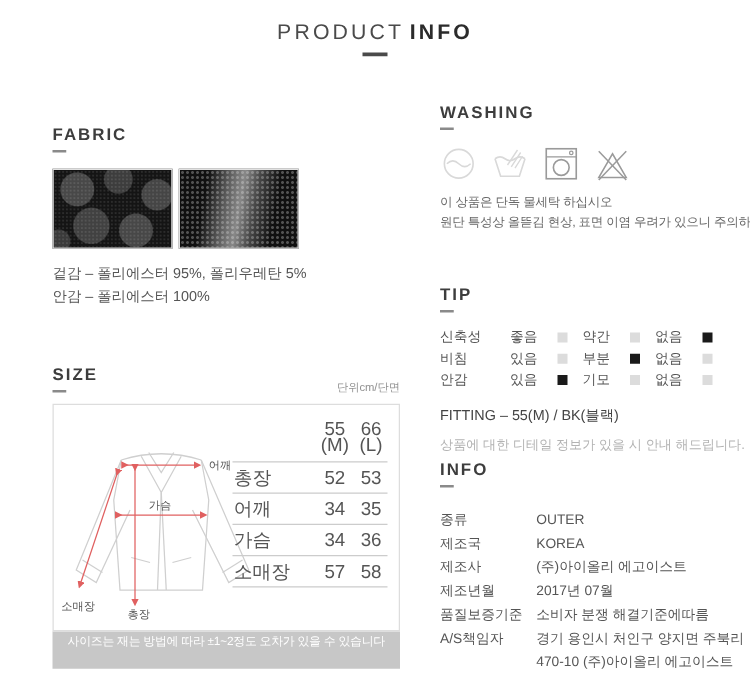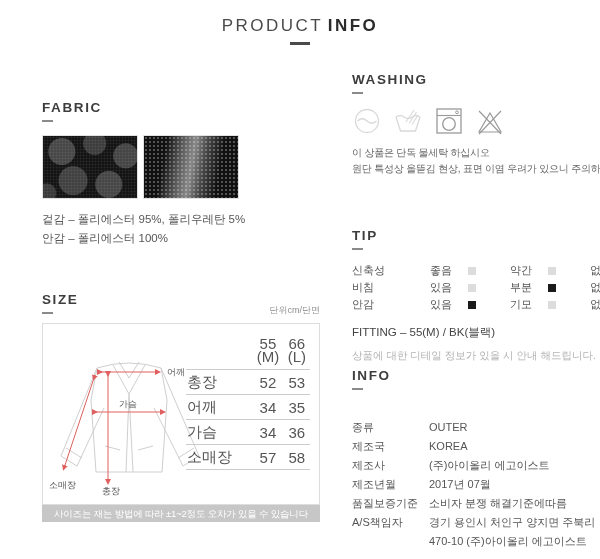--- a/index.html
+++ b/index.html
@@ -52,47 +52,47 @@
   .size-diagram { position:absolute; left:4px; top:24px; }
   .size-table-wrap { position:absolute; right:9px; top:12px; }
   table.size-table { border-collapse:collapse; width:124px; font-size:15px; color:#555; }
   table.size-table thead td { text-align:center; padding:1px 0 6px; line-height:13px; font-weight:400; }
   table.size-table tbody th,
   table.size-table tbody td { border-top:1px solid #ccc; height:22px; font-weight:400; text-align:center; }
   table.size-table tbody th { text-align:left; padding-left:1px; }
   table.size-table tbody tr:last-child th,
   table.size-table tbody tr:last-child td { border-bottom:1px solid #ccc; }
   .size-footnote {
-    width:278px; height:17px; background:#c7c7c7; color:#fff;
+    width:278px; height:30px; background:#c7c7c7; color:#fff;
     font-size:9.5px; letter-spacing:-0.2px; text-align:center; line-height:17px;
   }
 
   
-  .washing-section { position:absolute; left:352px; top:72px; width:246px; }
+  .washing-section { position:absolute; left:352px; top:82px; width:246px; }
   .wash-icons { display:flex; align-items:flex-end; gap:11px; margin-top:12px; }
   .wash-icon { width:30px; height:30px; }
   .wash-icon.light { color:#d9d9d9; }
   .wash-icon.dark  { color:#9a9a9a; }
   .wash-lines { margin-top:9px; font-size:10px; color:#666; line-height:16px; white-space:nowrap; letter-spacing:-0.2px; }
 
   
   .tip-section { position:absolute; left:352px; top:228px; width:246px; }
   .tip-rows { margin-top:11px; }
-  .tip-row { display:flex; align-items:flex-end; height:17px; font-size:11px; color:#555;gap:22px; }
+  .tip-row { display:flex; align-items:center; height:17px; font-size:11px; color:#555; }
   .tip-label { width:46px; margin-right:10px; text-align:justify; text-align-last:justify; flex:none; }
   .tip-opt { display:flex; align-items:center; width:58px; flex:none; }
   .tip-opt-text { width:29px; text-align:justify; text-align-last:justify; }
   .tip-sq { width:8px; height:8px; background:#dcdcdc; margin-left:9px; flex:none; }
   .tip-sq.checked { background:#1a1a1a; }
   .tip-fitting { margin-top:13px; font-size:11.5px; color:#444; }
   .tip-note { margin-top:9px; font-size:10.5px; color:#b3b3b3; }
 
   
   .info-section { position:absolute; left:352px; top:368px; width:246px; }
-  .info-rows { margin-top:28px; font-size:11px; color:#555; }
+  .info-rows { margin-top:17px; font-size:11px; color:#555; }
   .info-row { display:flex; line-height:19px; }
   .info-label { width:66px; margin-right:11px; flex:none; text-align:justify; text-align-last:justify; }
   .info-value { flex:1; }
 </style>
 </head>
 <body>
 
 <div class="page">
 
   <div class="header">

